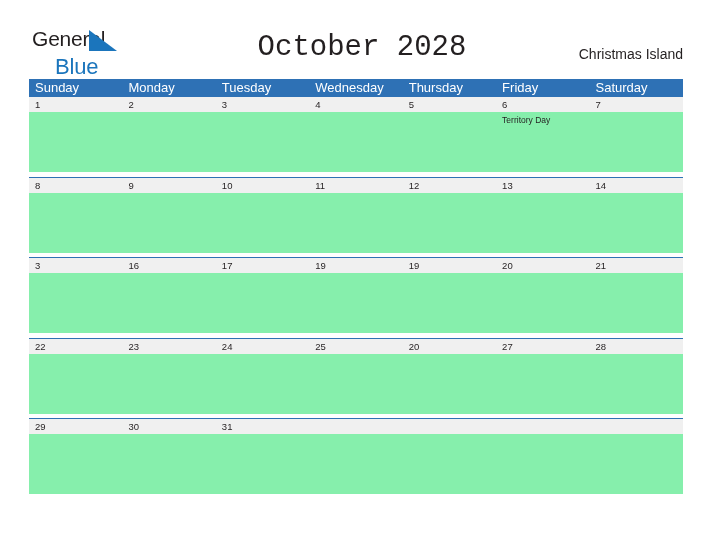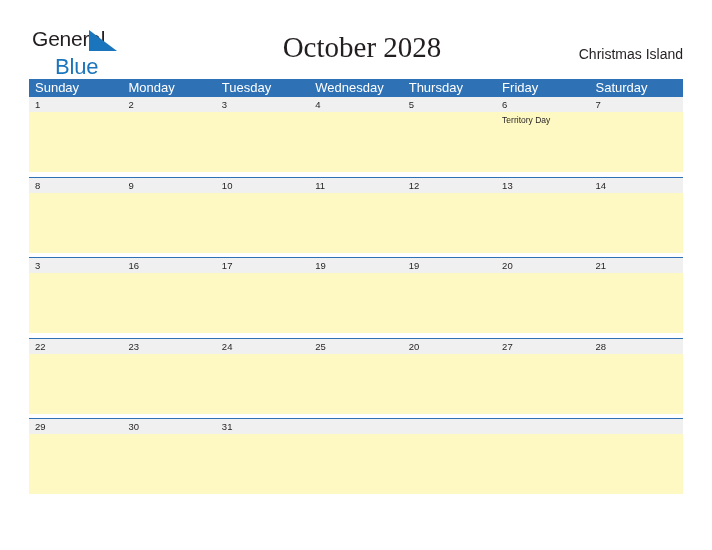--- a/index.html
+++ b/index.html
@@ -61,21 +61,21 @@
   }
 
   .month-title {
     position: absolute;
     left: 12px;
     right: 0;
     top: 31px;
     text-align: center;
     font-size: 29px;
     color: #231f20;
-    font-family: Liberation Serif, serif;
+    font-family: Liberation Mono, monospace;
     font-weight: normal;
     letter-spacing: 0px;
   }
 
   .locale-label {
     position: absolute;
     right: 29px;
     top: 46px;
     font-size: 14px;
     color: #231f20;
@@ -130,21 +130,21 @@
     line-height: 15px;
     color: #231f20;
     padding-left: 6px;
     box-sizing: border-box;
     font-family: "Liberation Sans", sans-serif;
   }
   .event-strip {
     display: flex;
     width: 100%;
     height: 60px;
-    background: #fef9c3;
+    background: #86efac;
   }
   .event-cell {
     flex: 1 1 0;
     padding-left: 6px;
     padding-top: 3px;
     box-sizing: border-box;
     font-size: 8.5px;
     line-height: 11px;
     color: #231f20;
     font-family: "Liberation Sans", sans-serif;

